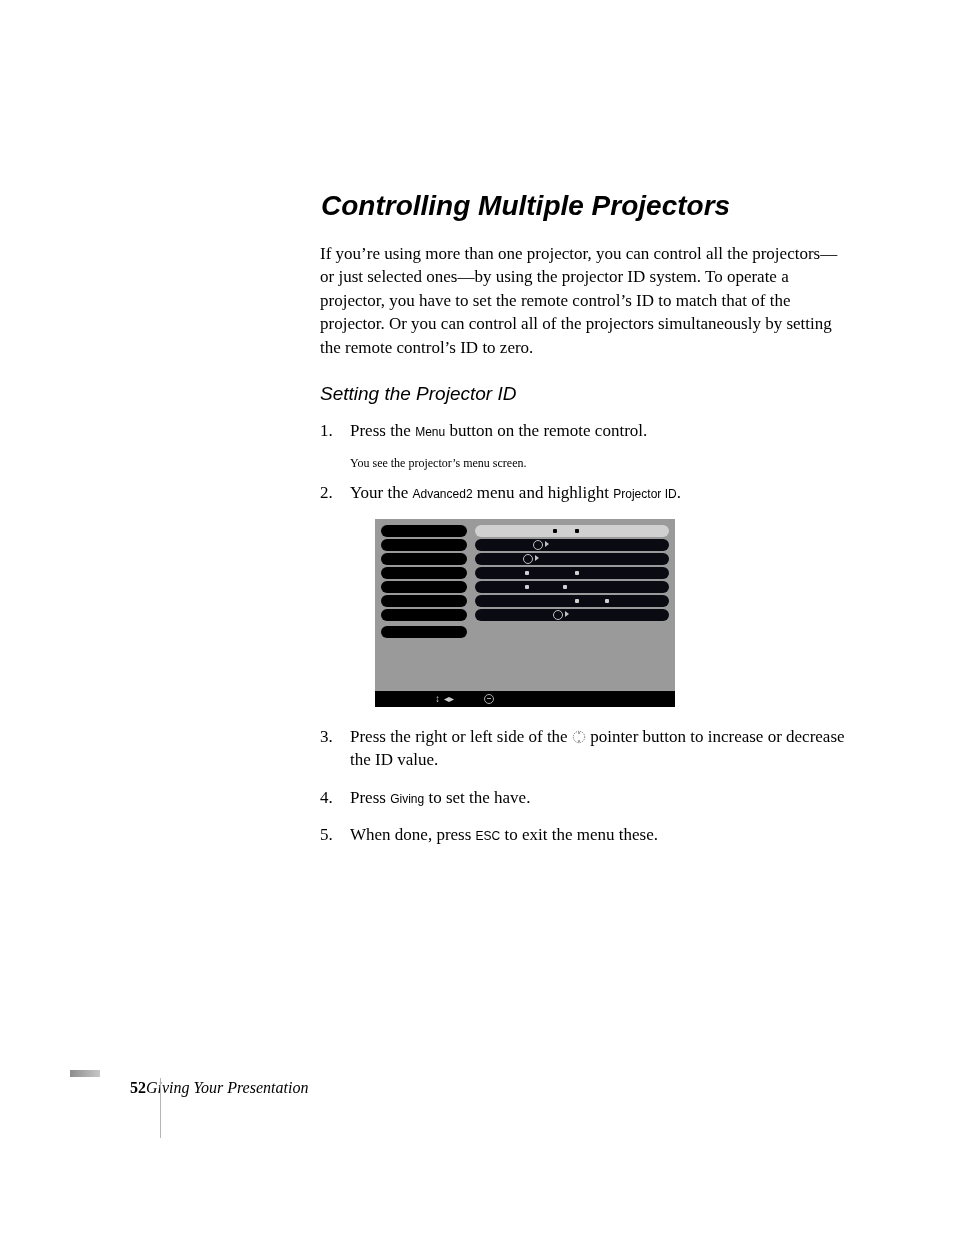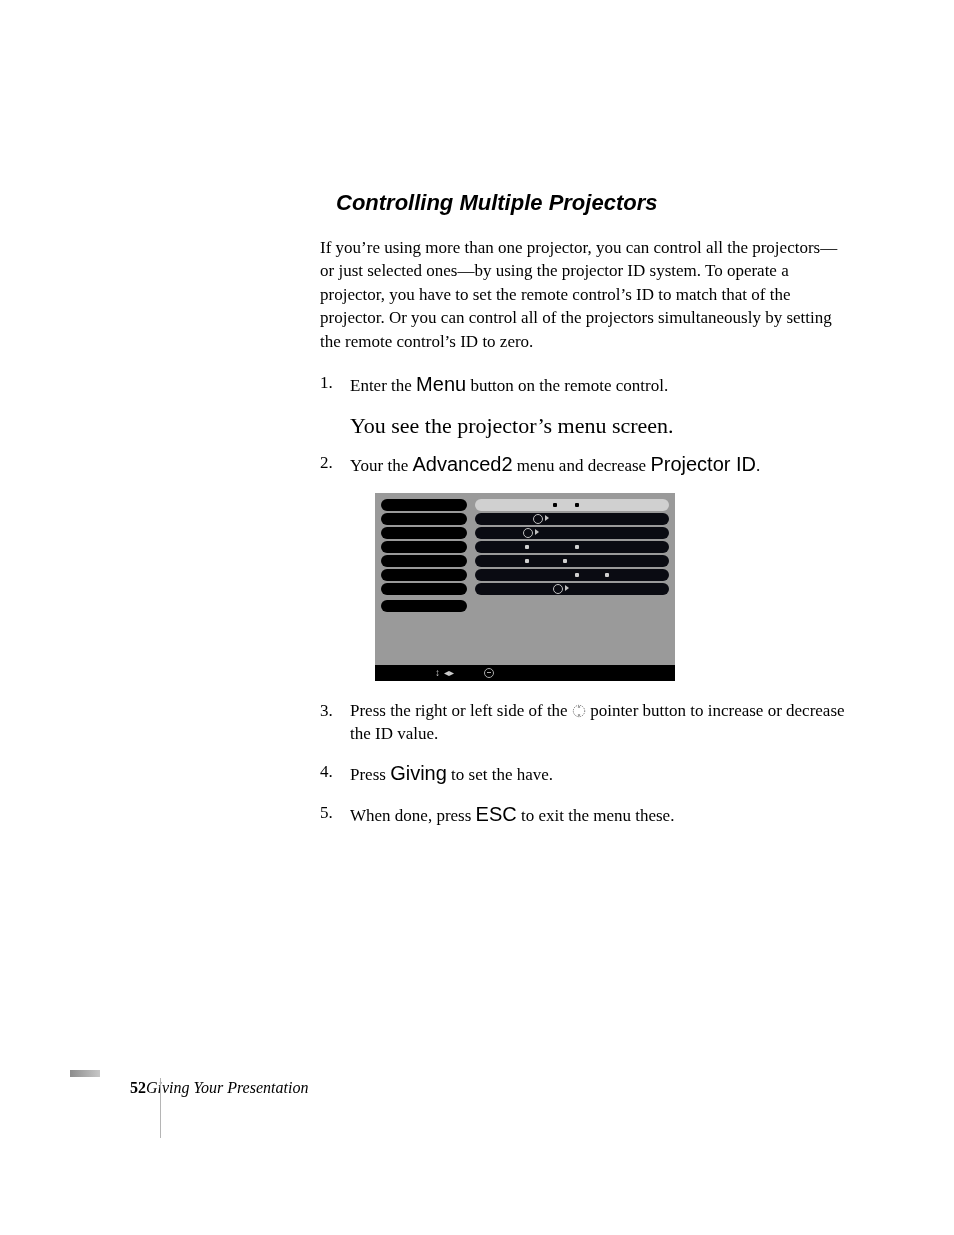--- a/index.html
+++ b/index.html
@@ -16,22 +16,22 @@
   .page {
     position: absolute;
     top: 190px;
     left: 320px;
     width: 530px;
   }
   .h1 {
     font-family: Arial, Helvetica, sans-serif;
     font-weight: bold;
     font-style: italic;
-    font-size: 22px;
-    margin: 0 0 20px 16px;
+    font-size: 28px;
+    margin: 0 0 20px 1px;
   }
   .para {
     font-size: 17px;
     line-height: 1.38;
     margin: 0 0 18px 0;
   }
   .h2 {
     font-family: Arial, Helvetica, sans-serif;
     font-style: italic;
     font-size: 19px;
@@ -43,28 +43,28 @@
     line-height: 1.38;
     margin: 10px 0 4px 0;
   }
   .step .num {
     width: 30px;
     flex: none;
   }
   .step .body { flex: 1; }
   .sub {
     margin-left: 30px;
-    font-size: 22px;
+    font-size: 12px;
     line-height: 1.38;
     margin-top: 12px;
     margin-bottom: 10px;
   }
   .sans {
     font-family: Arial, Helvetica, sans-serif;
-    font-size: 20px;
+    font-size: 12px;
   }
 
   
   .menu-shot {
     width: 300px;
     height: 188px;
     background: #9a9a9a;
     margin: 14px 0 18px 55px;
     position: relative;
     display: flex;
@@ -188,35 +188,36 @@
 </style>
 </head>
 <body>
 
 <div class="page">
 
   <div class="h1">Controlling Multiple Projectors</div>
 
   <p class="para">If you’re using more than one projector, you can control all the projectors—or just selected ones—by using the projector ID system. To operate a projector, you have to set the remote control’s ID to match that of the projector. Or you can control all of the projectors simultaneously by setting the remote control’s ID to zero.</p>
 
+  <div class="h2">Setting the Projector ID</div>
 
 
   <div class="step">
     <div class="num">1.</div>
     <div class="body">
-      <span>Enter the </span><span class="sans">Menu</span><span> button on the remote control.</span>
+      <span>Press the </span><span class="sans">Menu</span><span> button on the remote control.</span>
     </div>
   </div>
 
   <div class="sub">You see the projector’s menu screen.</div>
 
   <div class="step">
     <div class="num">2.</div>
     <div class="body">
-      <span>Your the </span><span class="sans">Advanced2</span><span> menu and decrease </span><span class="sans">Projector ID</span><span>.</span>
+      <span>Your the </span><span class="sans">Advanced2</span><span> menu and highlight </span><span class="sans">Projector ID</span><span>.</span>
     </div>
   </div>
 
   <div class="menu-shot">
     <div class="menu-top">
       <div class="menu-left">
         <div class="item"></div>
         <div class="item"></div>
         <div class="item"></div>
         <div class="item"></div>

